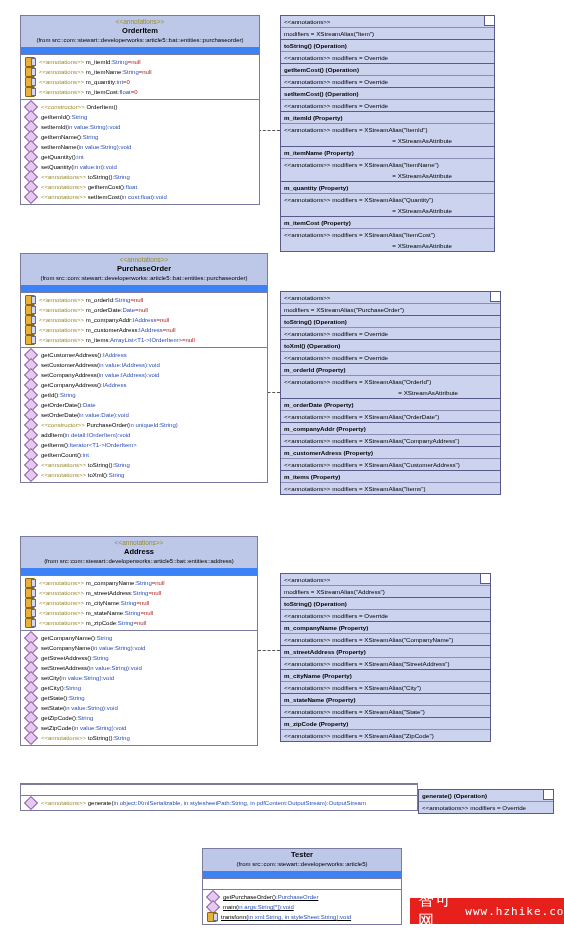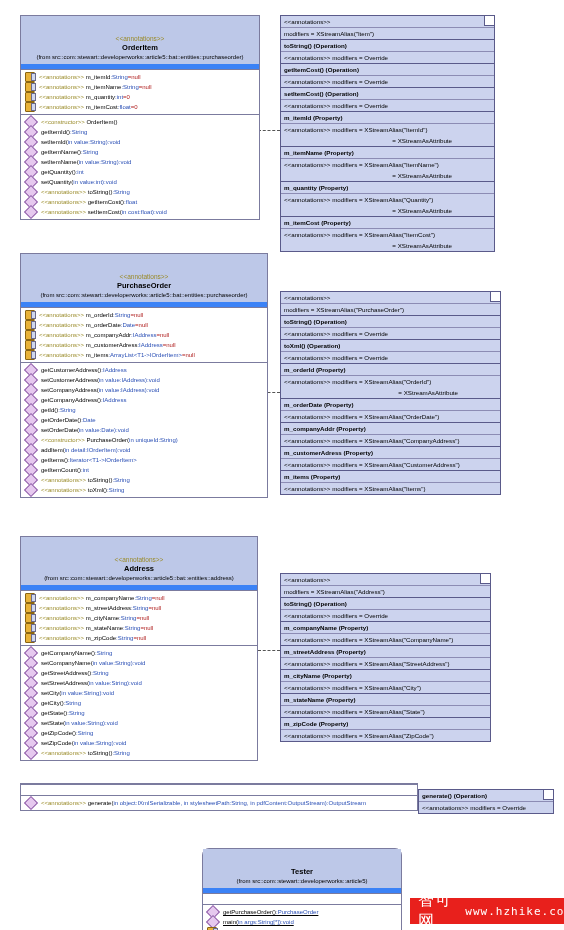--- a/index.html
+++ b/index.html
@@ -16,23 +16,23 @@
 
   
   .umlclass{
     position:absolute;
     background:#ffffff;
     border:1px solid #7b7b9e;
     box-sizing:border-box;
   }
   .cls-head{
     background:#bdc8e8;
-    border-bottom:5px solid #3b82f6;
+    border-bottom:7px solid #3b82f6;
     text-align:center;
-    padding:18px 2px 2px 2px;
+    padding:1px 2px 2px 2px;
   }
   .cls-stereo{
     color:#9a8b2a;
     font-size:6.5px;
     line-height:9px;
     text-align:center;
   }
   .cls-name{
     font-weight:bold;
     font-size:7.5px;
@@ -452,21 +452,21 @@
           <span class="txt"><span class="st">&lt;&lt;annotations&gt;&gt;</span> <span class="nm">generate(</span><span class="pm">in object:IXmlSerializable, in stylesheetPath:String, in pdfContent:OutputStream</span><span class="ty">):OutputStream</span></span>
         </div>
     </div>
   </div>
 
   <div class="note" style="left:418px;top:789px;width:136px;">
     <div class="nrow top" style="font-weight:bold;">generate() (Operation)</div>
     <div class="nrow">&lt;&lt;annotations&gt;&gt;   modifiers = Override</div>
   </div>
 
-  <div class="umlclass" style="left:202px;top:848px;width:200px;border-radius:7px;">
+  <div class="umlclass" style="left:202px;top:848px;width:200px;">
     <div class="cls-head">
       <div class="cls-name">Tester</div>
       <div class="cls-pkg">(from src::com::stewart::developerworks::article5)</div>
     </div>
     <div class="cls-sec">
         <div class="empty-sec"></div>
       </div>
     <div class="cls-sec">
       <div class="member">
           <span class="ico-public"></span>

